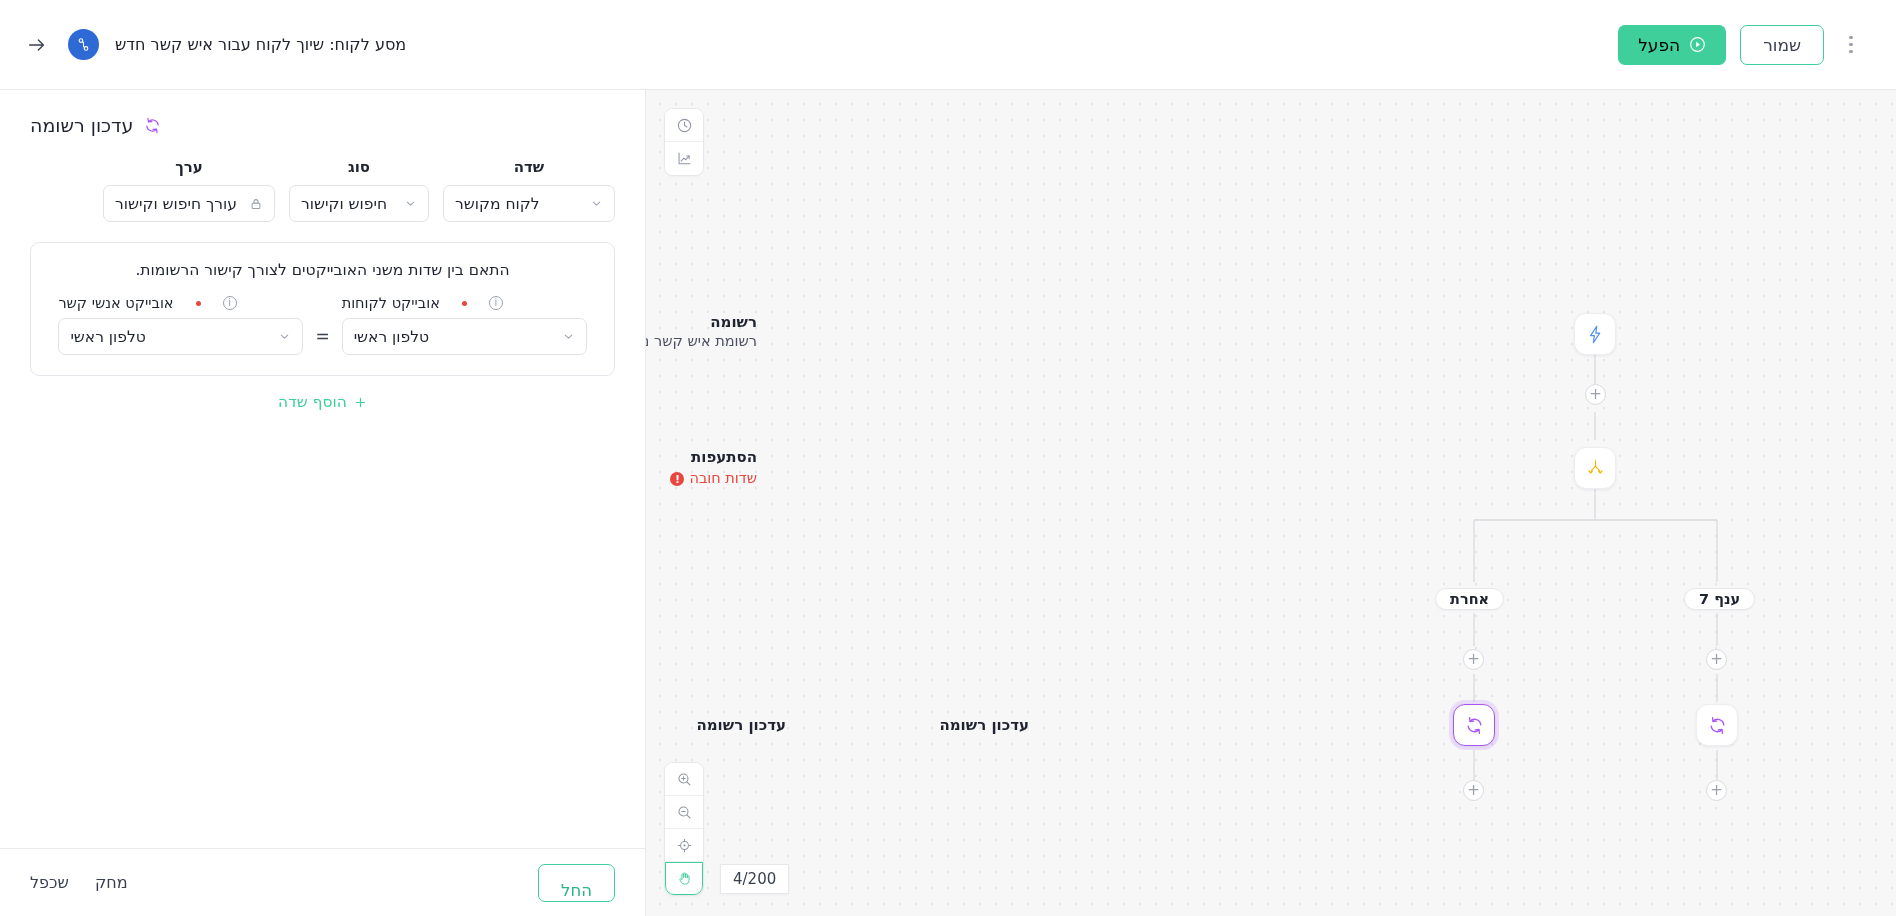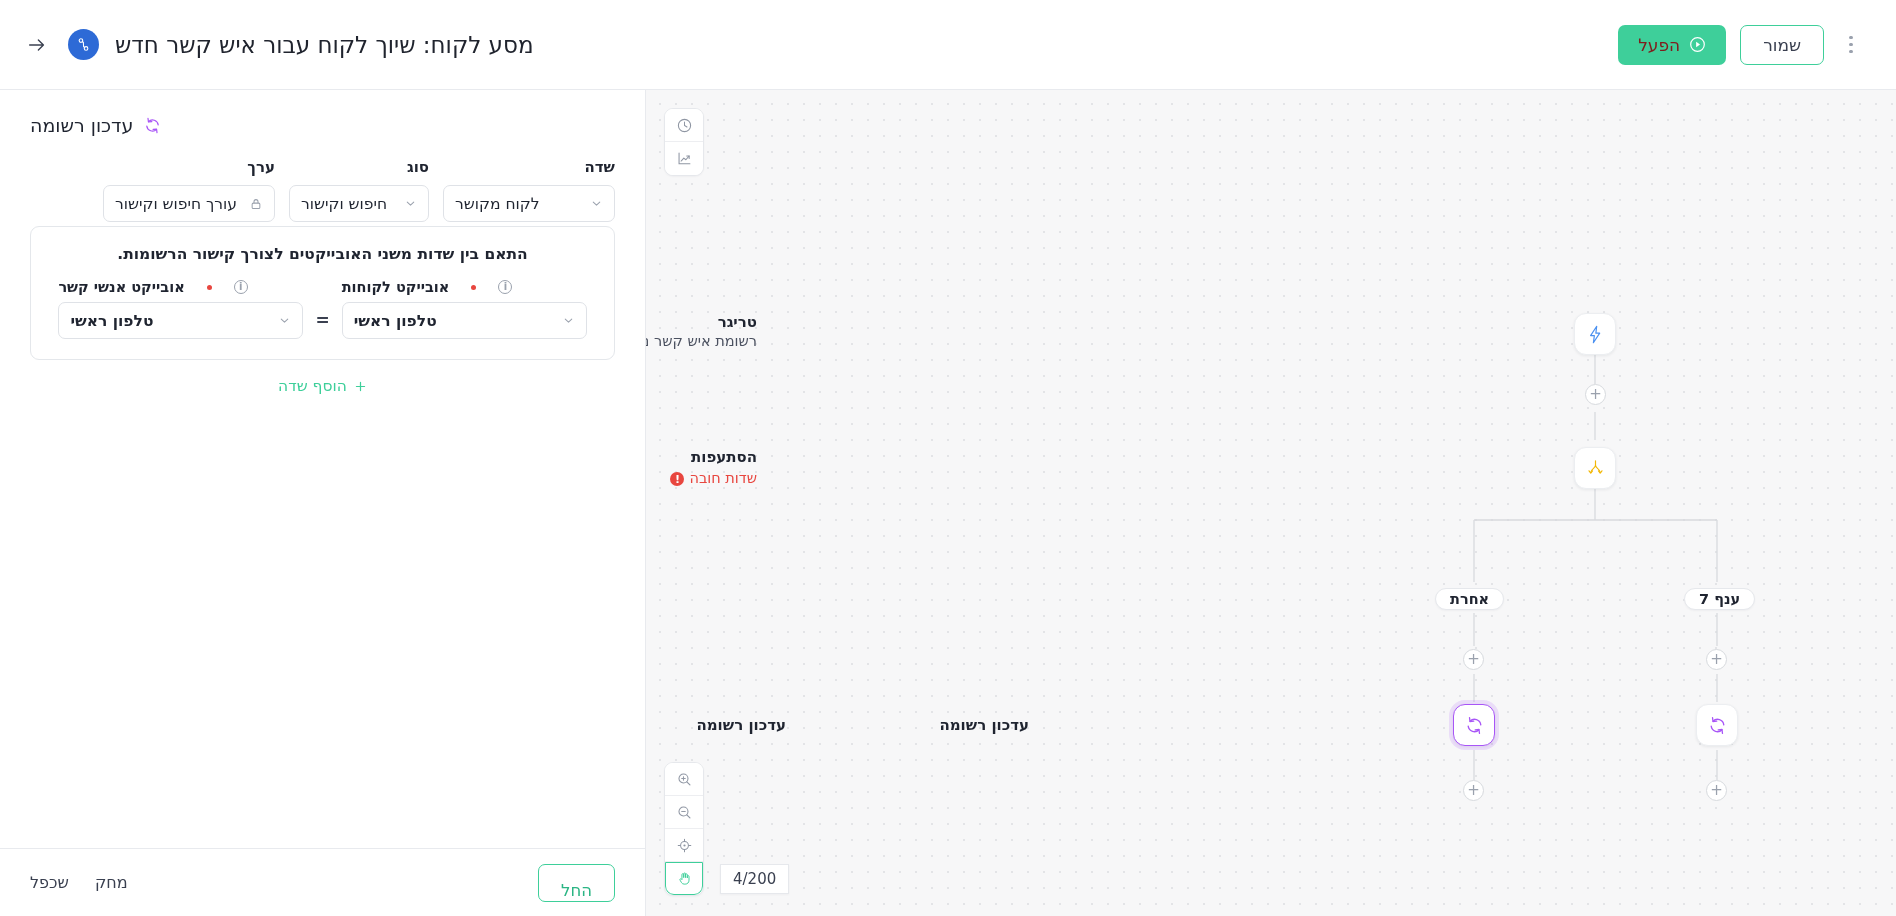--- a/index.html
+++ b/index.html
@@ -37,21 +37,21 @@
 
   .topbar-left {
     display: flex;
     align-items: center;
     gap: 14px;
     flex-direction: row-reverse;
   }
 
   .btn-activate {
     background: #3ecf9a;
-    color: #7f1d1d;
+    color: #000000;
     border: none;
     border-radius: 7px;
     height: 40px;
     padding: 0 20px;
     font-size: 17px;
     font-weight: 400;
     display: inline-flex;
     align-items: center;
     gap: 9px;
     flex-direction: row-reverse;
@@ -85,21 +85,21 @@
   }
 
   .topbar-right {
     display: flex;
     align-items: center;
     gap: 16px;
     flex-direction: row;
   }
 
   .journey-title {
-    font-size: 23px;
+    font-size: 16px;
     color: #20242e;
     white-space: nowrap;
     letter-spacing: 0;
   }
 
   .journey-badge {
     width: 31px; height: 31px;
     border-radius: 50%;
     background: #2d6ad6;
     display: flex; align-items: center; justify-content: center;
@@ -303,21 +303,21 @@
     grid-template-columns: 172px 140px 172px;
     column-gap: 14px;
     row-gap: 9px;
     direction: rtl;
   }
 
   .col-head {
     font-size: 15px;
     font-weight: bold;
     color: #1f2430;
-    text-align: right;
+    text-align: center;
   }
 
   .select-box {
     height: 37px;
     border: 1px solid #dfe2e7;
     border-radius: 7px;
     background: #ffffff;
     display: flex;
     align-items: center;
     justify-content: space-between;
@@ -331,26 +331,25 @@
   .select-box .val {
     white-space: nowrap;
     overflow: hidden;
     text-overflow: ellipsis;
   }
   .select-box.locked { cursor: default; color: #1f2430; }
   .chev { color: #9aa1ad; flex: 0 0 auto; display: flex; }
   .lock { color: #9aa1ad; flex: 0 0 auto; display: flex; }
 
   .match-card {
-    margin-top: 4px;
+    margin-top: 20px;
     border: 1px solid #e4e7eb;
     border-radius: 9px;
     background: #ffffff;
     padding: 18px 19px 20px 19px;
-    font-weight: bold;
   }
   .match-desc {
     font-size: 15.5px;
     color: #1f2430;
     text-align: center;
     margin-bottom: 16px;
   }
   .match-row {
     display: flex;
     align-items: flex-end;
@@ -556,21 +555,21 @@
       <div class="flow-layer">
 
         <div class="node-box" style="left:928px; top:223px;">
           <span style="display:flex;">
             <svg width="21" height="21" viewBox="0 0 24 24" fill="none">
               <path d="M13.4 2.6 L6.4 13.2 h4.3 l-1.1 8.2 7.2-10.9 h-4.4 z" stroke="#4a90f0" stroke-width="1.35" stroke-linejoin="round" fill="#ffffff"></path>
             </svg>
           </span>
         </div>
         <div class="node-label" style="right:1139px; top:222px;">
-          <span class="t1">טריגר</span>
+          <span class="t1">רשומה</span>
           <span class="t2">רשומת איש קשר נוצרה</span>
         </div>
 
         <div class="plus-node" style="left:939px; top:294px;">+</div>
 
         <div class="node-box" style="left:928px; top:357px;">
           <span style="display:flex;">
             <svg width="21" height="21" viewBox="0 0 24 24" fill="none">
               <path d="M12 3.2 V8.4 M12 8.4 C12 12 6.6 12.4 6.6 16.6 M12 8.4 C12 12 17.4 12.4 17.4 16.6" stroke="#f2b705" stroke-width="1.35" stroke-linecap="round" fill="none"></path>
               <path d="M4.6 14.6 L6.6 17.2 L8.6 14.6" stroke="#f2b705" stroke-width="1.35" stroke-linecap="round" stroke-linejoin="round" fill="none"></path>

